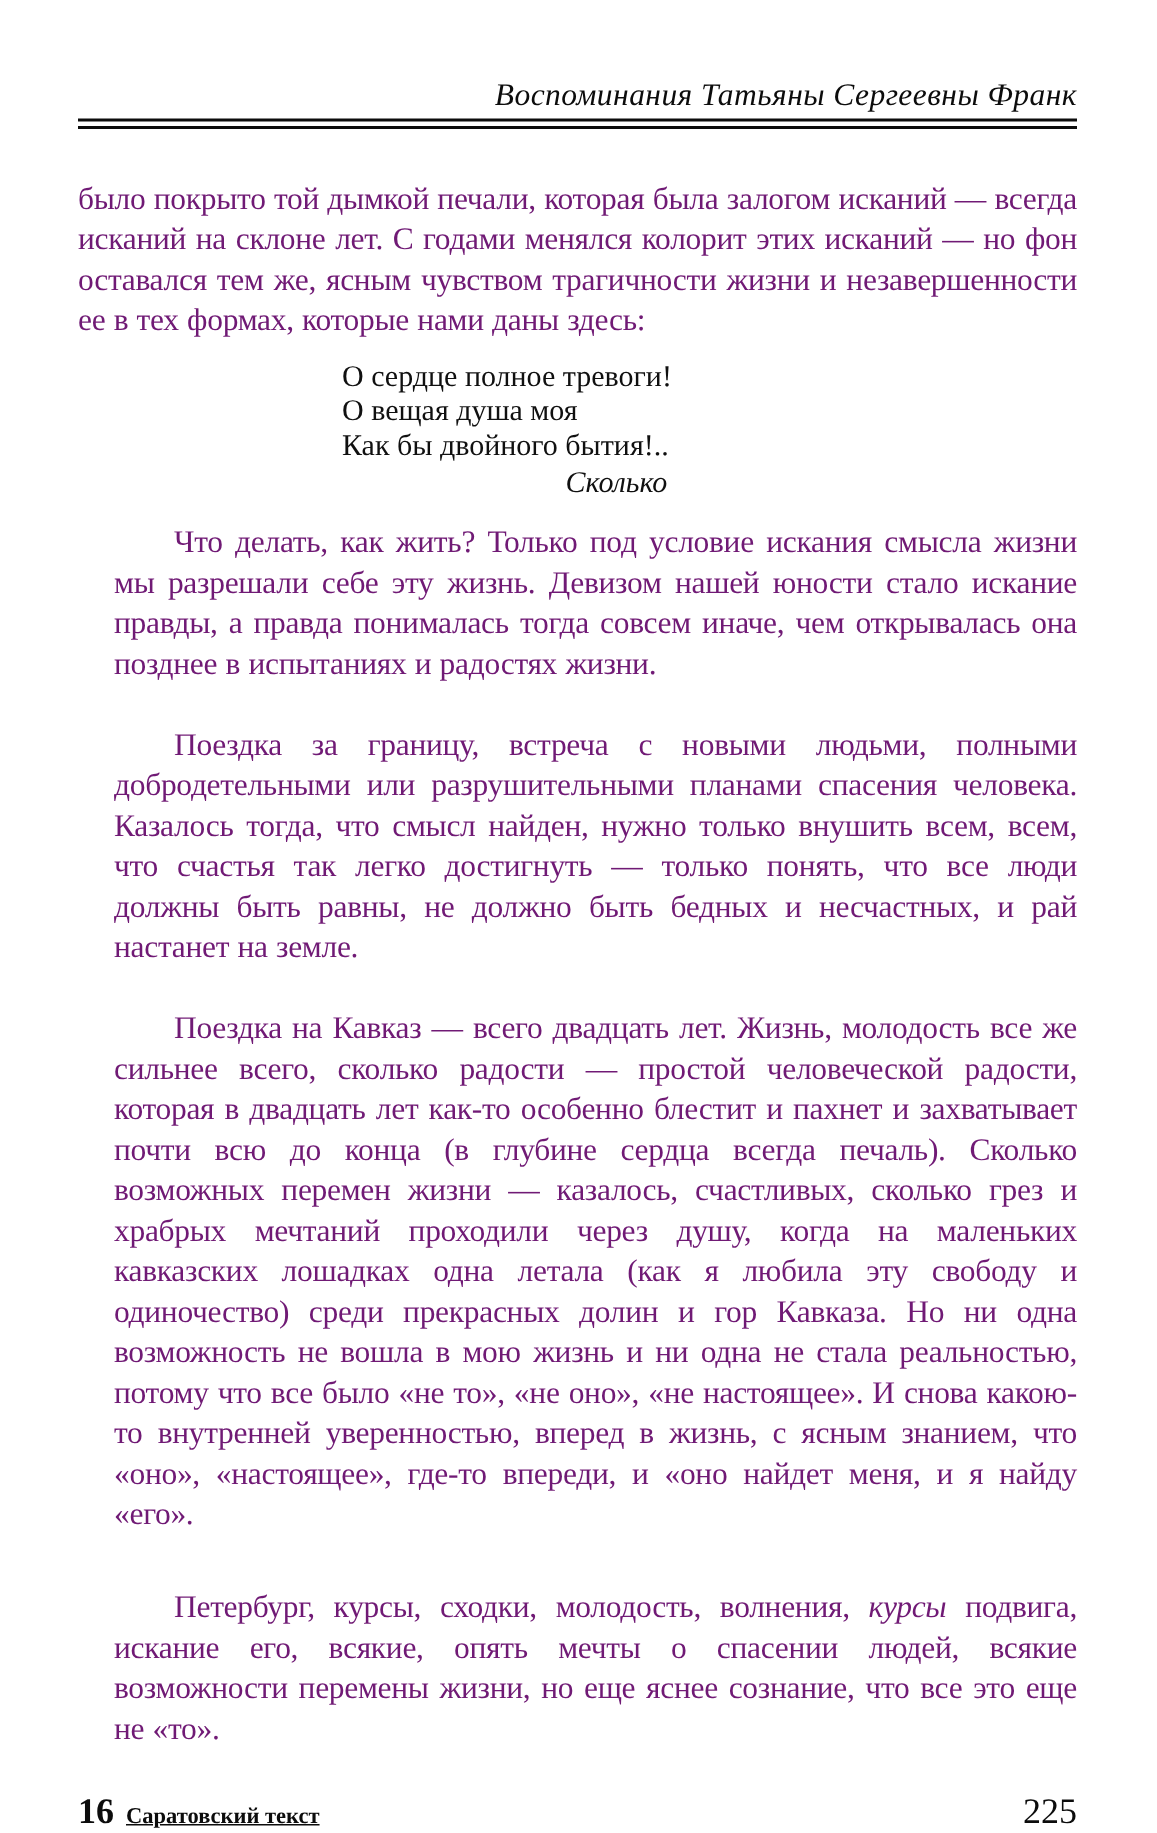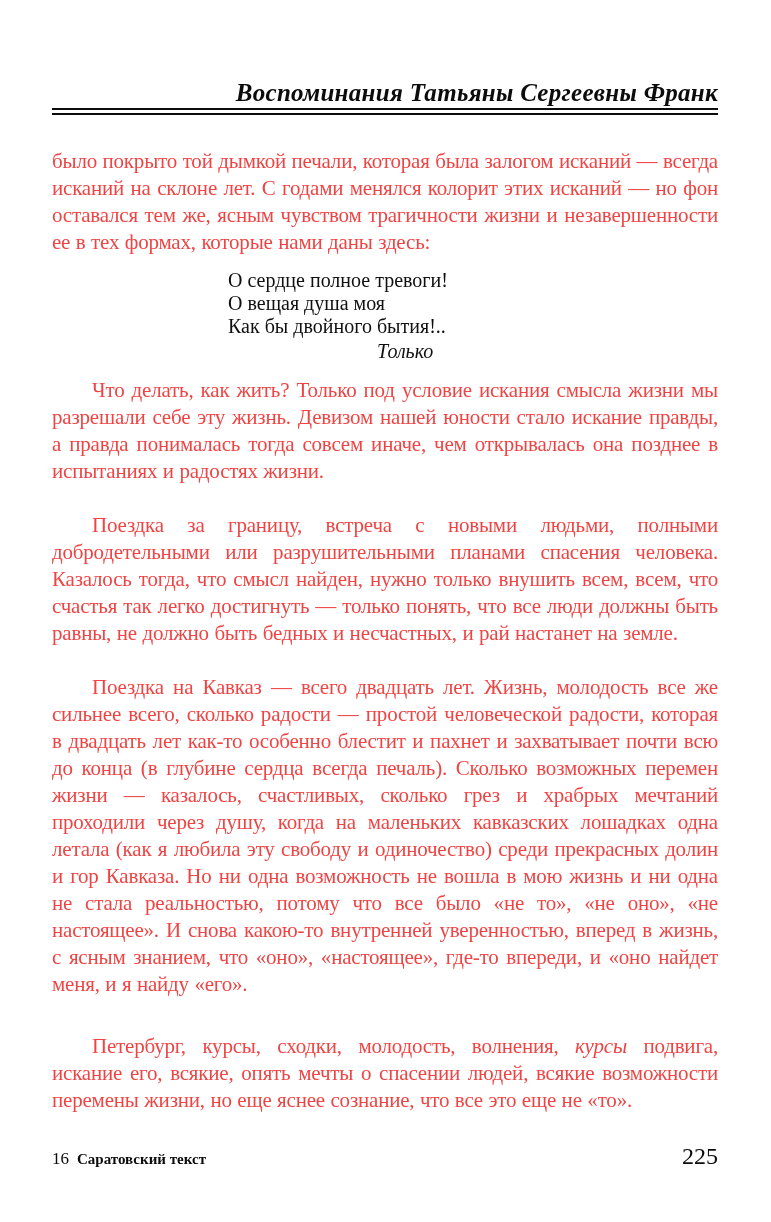--- a/index.html
+++ b/index.html
@@ -16,47 +16,47 @@
   }
   .page {
     box-sizing: border-box;
     width: 771px;
     height: 1222px;
     padding: 0 53px 0 52px;
     background: #ffffff;
   }
   
   .running-title {
-    margin-top: 81px;
+    margin-top: 52px;
     text-align: right;
     font-style: italic;
-    font-weight: bold;
-    font-size: 25px;
+    font-weight: normal;
+    font-size: 21px;
     line-height: 23px;
     letter-spacing: 0.3px;
     color: #0c0c0c;
   }
   .double-rule {
     margin-top: 4px;
     height: 3px;
     border-top: 2px solid #0c0c0c;
     border-bottom: 2px solid #0c0c0c;
   }
   
   p { margin: 0; }
   .para {
     font-size: 21px;
     line-height: 27px;
     text-align: justify;
     letter-spacing: -0.2px;
     word-spacing: 0.5px;
-    color: #ef4444;
+    color: #701a75;
     font-family: Liberation Serif, serif;
   }
-  .para.indent { text-indent: 40px; }
+  .para.indent { text-indent: 40px; margin-left: 24px; }
   .para-intro { margin-top: 33px; }
   .para-2 { margin-top: 14px; }
   .para-3 { margin-top: 27px; }
   .para-4 { margin-top: 27px; }
   .para-5 { margin-top: 35px; }
   .para em { font-style: italic; }
   
   .poem {
     margin: 13px 0 0 176px;
     font-size: 20px;
@@ -73,28 +73,30 @@
   }
   
   .page-footer {
     margin-top: 26px;
     display: flex;
     justify-content: space-between;
     align-items: baseline;
   }
   .signature { white-space: nowrap; }
   .sig-num {
-    font-size: 17px;
+    font-size: 24px;
     color: #0c0c0c;
+    font-weight: bold;
   }
   .sig-label {
     font-size: 15px;
     font-weight: bold;
     margin-left: 4px;
     color: #0c0c0c;
+    text-decoration: underline;
   }
   .page-number {
     font-size: 24px;
     line-height: 32px;
     color: #0c0c0c;
   }
 </style>
 </head>
 <body>
 
@@ -106,21 +108,21 @@
   </header>
 
   <main>
 
     <p class="para para-intro">было покрыто той дымкой печали, которая была залогом исканий — всегда исканий на склоне лет. С годами менялся колорит этих исканий — но фон оставался тем же, ясным чувством трагичности жизни и незавершенности ее в тех формах, которые нами даны здесь:</p>
 
     <div class="poem">
       <div class="poem-line">О сердце полное тревоги!</div>
       <div class="poem-line">О вещая душа моя</div>
       <div class="poem-line">Как бы двойного бытия!..</div>
-      <div class="poem-attribution">Только</div>
+      <div class="poem-attribution">Сколько</div>
     </div>
 
     <p class="para indent para-2">Что делать, как жить? Только под условие искания смысла жизни мы разрешали себе эту жизнь. Девизом нашей юности стало искание правды, а правда понималась тогда совсем иначе, чем открывалась она позднее в испытаниях и радостях жизни.</p>
 
     <p class="para indent para-3">Поездка за границу, встреча с новыми людьми, полными добродетельными или разрушительными планами спасения человека. Казалось тогда, что смысл найден, нужно только внушить всем, всем, что счастья так легко достигнуть — только понять, что все люди должны быть равны, не должно быть бедных и несчастных, и рай настанет на земле.</p>
 
     <p class="para indent para-4">Поездка на Кавказ — всего двадцать лет. Жизнь, молодость все же сильнее всего, сколько радости — простой человеческой радости, которая в двадцать лет как-то особенно блестит и пахнет и захватывает почти всю до конца (в глубине сердца всегда печаль). Сколько возможных перемен жизни — казалось, счастливых, сколько грез и храбрых мечтаний проходили через душу, когда на маленьких кавказских лошадках одна летала (как я любила эту свободу и одиночество) среди прекрасных долин и гор Кавказа. Но ни одна возможность не вошла в мою жизнь и ни одна не стала реальностью, потому что все было «не то», «не оно», «не настоящее». И снова какою-то внутренней уверенностью, вперед в жизнь, с ясным знанием, что «оно», «настоящее», где-то впереди, и «оно найдет меня, и я найду «его».</p>
 
     <p class="para indent para-5"><span>Петербург, курсы, сходки, молодость, волнения, </span><em>курсы</em><span> подвига, искание его, всякие, опять мечты о спасении людей, всякие возможности перемены жизни, но еще яснее сознание, что все это еще не «то».</span></p>
 

